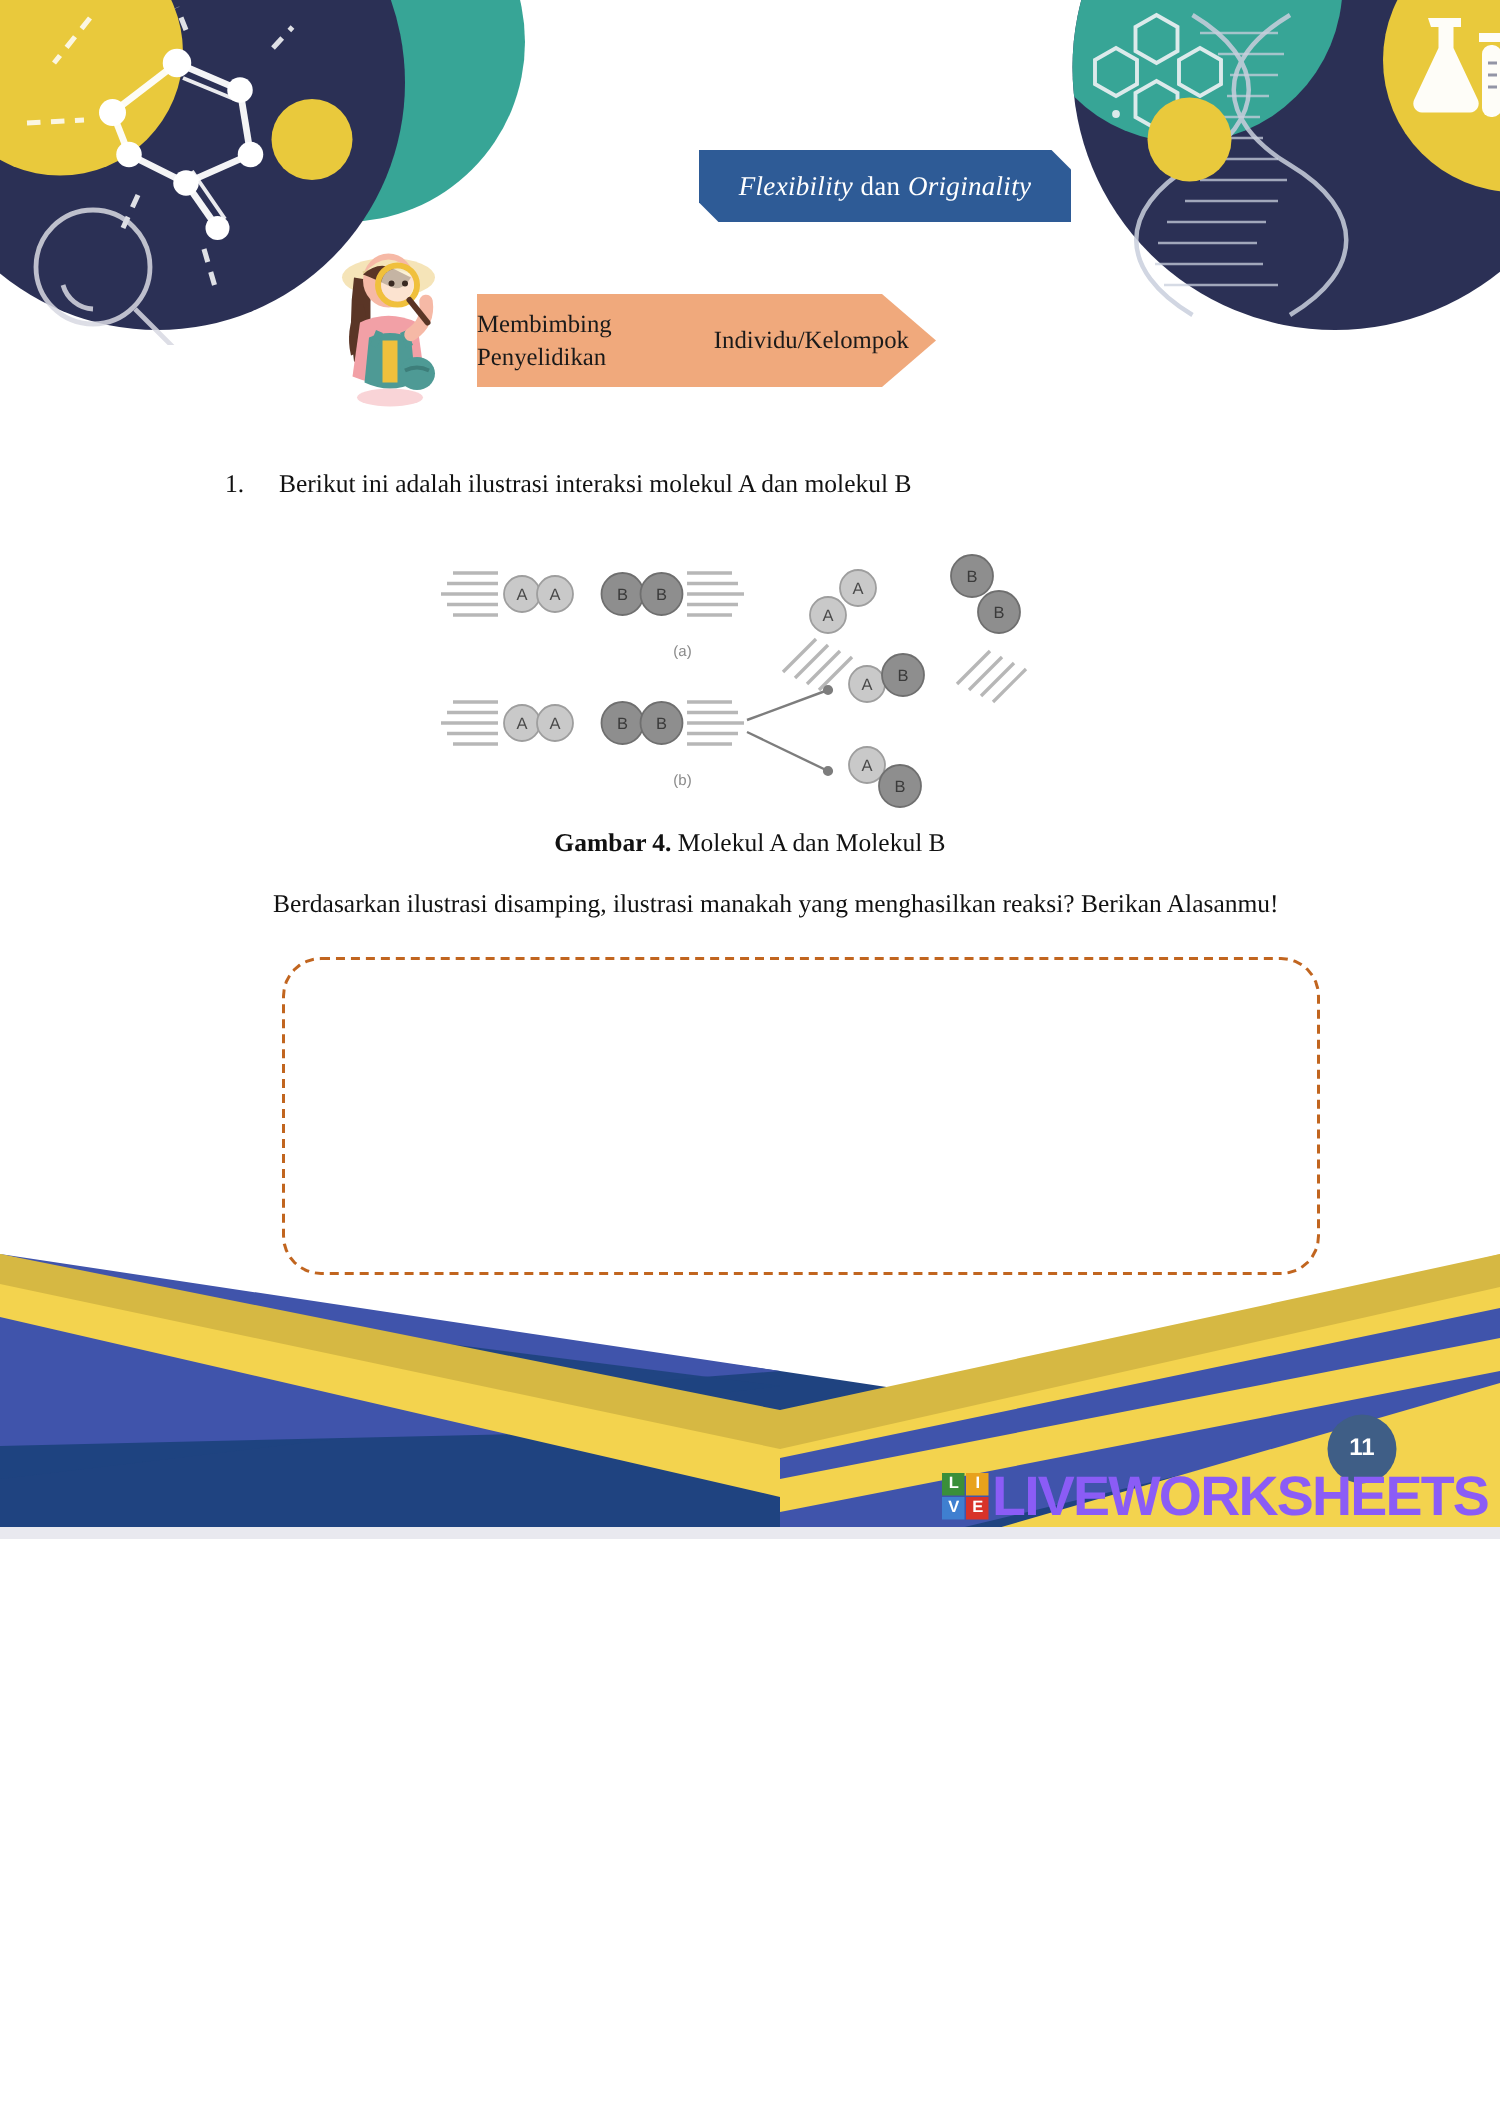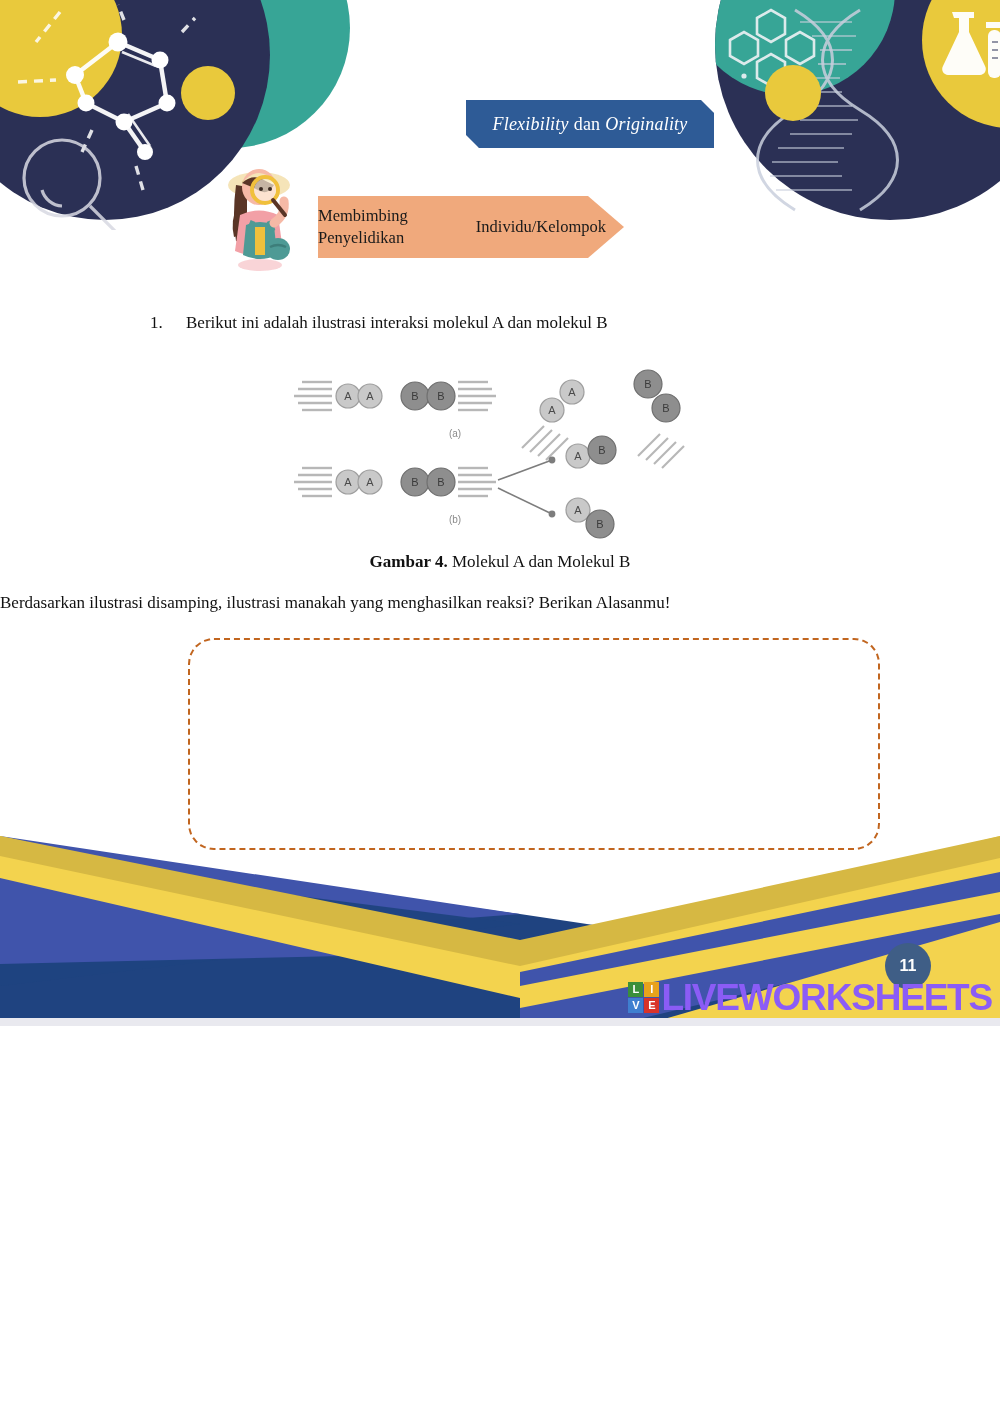--- a/index.html
+++ b/index.html
@@ -109,20 +109,21 @@
   .fig-caption {
     margin-top: 10px;
     text-align: center;
     font-size: 17px;
     color: #111;
   }
   .fig-caption b { font-weight: bold; }
 
   .para {
     margin-top: 14px;
+    padding-left: 182px;
     padding-right: 116px;
     font-size: 17px;
     line-height: 2.05;
     color: #111;
     text-align: left;
   }
 
   .answer-box {
     margin: 18px auto 0 188px;
     width: 688px;

